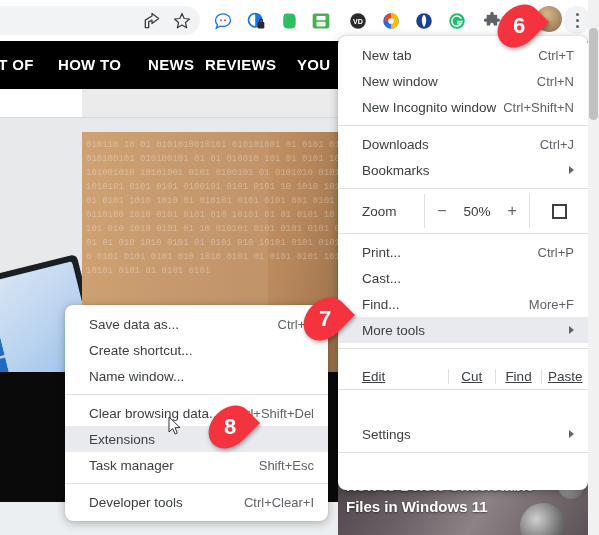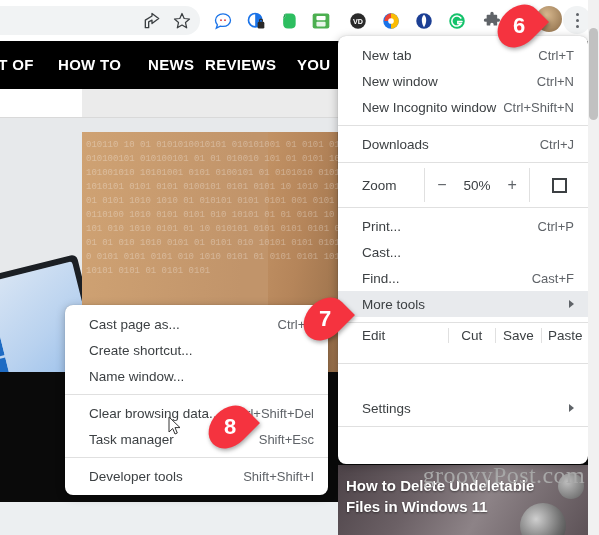--- a/index.html
+++ b/index.html
@@ -109,21 +109,21 @@
   .zoomrow .zval{font-size:13.5px;color:#3c4043;}
   .zoomrow .zfull{flex:0 0 58px;display:flex;align-items:center;justify-content:center;}
   .fs-ico{position:relative;width:15px;height:15px;}
   .fs-ico i{position:absolute;width:6px;height:6px;border:2px solid #3c4043;}
   .fs-ico i.tl{left:0;top:0;border-right:0;border-bottom:0;}
   .fs-ico i.tr{right:0;top:0;border-left:0;border-bottom:0;}
   .fs-ico i.bl{left:0;bottom:0;border-right:0;border-top:0;}
   .fs-ico i.br{right:0;bottom:0;border-left:0;border-top:0;}
 
   
-  .editrow{display:flex;align-items:flex-start;height:30px;}
+  .editrow{display:flex;align-items:flex-end;height:30px;text-decoration:underline;}
   .editrow .ecell{flex:1;display:flex;align-items:center;justify-content:center;border-left:1px solid #e0e0e0;}
   .editrow .ecell.first{justify-content:flex-start;padding-left:24px;border-left:0;flex:0 0 86px;}
 
   
   .callout{
     position:absolute;width:60px;height:46px;
     color:#fff;font-size:22px;font-weight:700;
     display:flex;align-items:center;justify-content:center;
     filter:drop-shadow(1px 2px 2px rgba(0,0,0,.35));
   }
@@ -263,20 +263,24 @@
     <div class="mi">
       <span class="label">New Incognito window</span>
       <span class="accel">Ctrl+Shift+N</span>
     </div>
 
     <div class="sep"></div>
 
     <div class="mi">
       <span class="label">Downloads</span>
       <span class="accel">Ctrl+J</span>
+    </div>
+    <div class="mi">
+      <span class="label">Bookmarks</span>
+      <span class="arrow"></span>
     </div>
 
     <div class="sep"></div>
 
     <div class="zoomrow">
       <div class="zlabel">Zoom</div>
       <div class="zctl">
         <span class="zbtn">−</span>
         <span class="zval">50%</span>
         <span class="zbtn">+</span>
@@ -295,33 +299,33 @@
 
     <div class="mi">
       <span class="label">Print...</span>
       <span class="accel">Ctrl+P</span>
     </div>
     <div class="mi">
       <span class="label">Cast...</span>
     </div>
     <div class="mi">
       <span class="label">Find...</span>
-      <span class="accel">Cast+F</span>
+      <span class="accel">More+F</span>
     </div>
     <div class="mi hl">
       <span class="label">More tools</span>
       <span class="arrow"></span>
     </div>
 
     <div class="sep"></div>
 
     <div class="editrow">
       <div class="ecell first">Edit</div>
       <div class="ecell">Cut</div>
-      <div class="ecell">Save</div>
+      <div class="ecell">Find</div>
       <div class="ecell">Paste</div>
     </div>
 
     <div class="sep"></div>
 
     <div class="mi">
       <span class="label"></span>
     </div>
     <div class="mi">
       <span class="label">Settings</span>
@@ -330,46 +334,49 @@
 
     <div class="sep"></div>
 
     <div class="mi">
       <span class="label"></span>
     </div>
   </div>
 
   <div class="menu" id="sub-menu">
     <div class="mi">
-      <span class="label">Cast page as...</span>
+      <span class="label">Save data as...</span>
       <span class="accel">Ctrl+S</span>
     </div>
     <div class="mi">
       <span class="label">Create shortcut...</span>
     </div>
     <div class="mi">
       <span class="label">Name window...</span>
     </div>
 
     <div class="sep"></div>
 
     <div class="mi">
       <span class="label">Clear browsing data...</span>
       <span class="accel">Ctrl+Shift+Del</span>
     </div>
+    <div class="mi hl">
+      <span class="label">Extensions</span>
+    </div>
     <div class="mi">
       <span class="label">Task manager</span>
       <span class="accel">Shift+Esc</span>
     </div>
 
     <div class="sep"></div>
 
     <div class="mi">
       <span class="label">Developer tools</span>
-      <span class="accel">Shift+Shift+I</span>
+      <span class="accel">Ctrl+Clear+I</span>
     </div>
   </div>
 
   <svg class="cursor" viewBox="0 0 14 20">
     <path d="M1 1 L1 16 L4.7 12.5 L7 18 L9.3 17 L7 11.6 L12 11.6 Z" fill="#ffffff" stroke="#333" stroke-width="1"></path>
   </svg>
 
   <div class="callout left" style="left:489px;top:3px">
     <span class="blob"></span>
     <span class="num">6</span>

